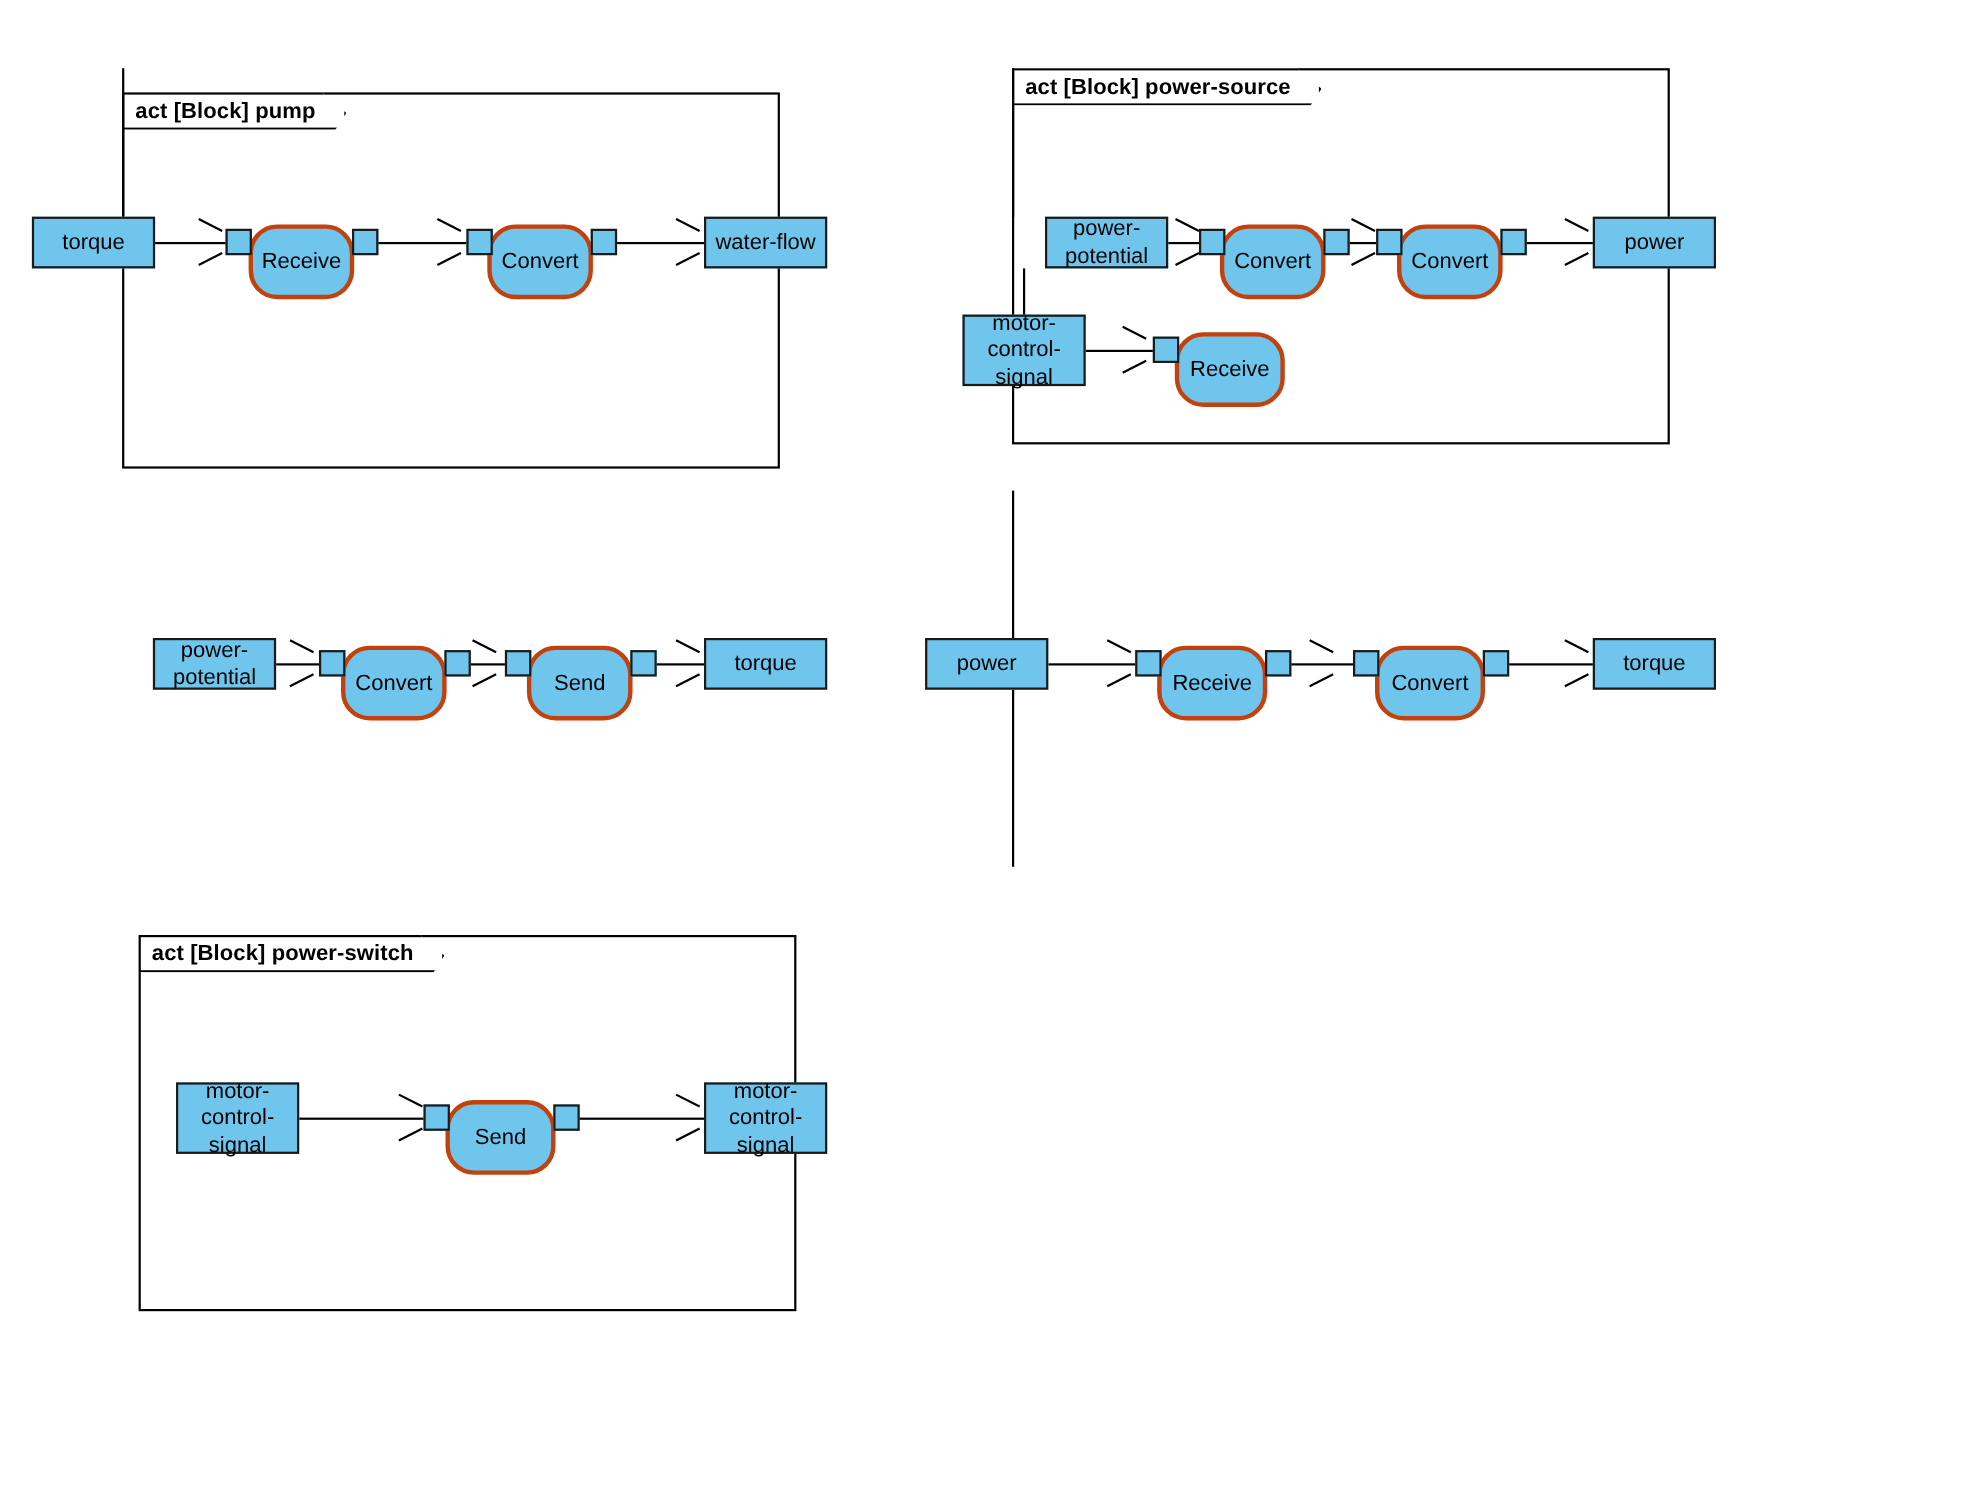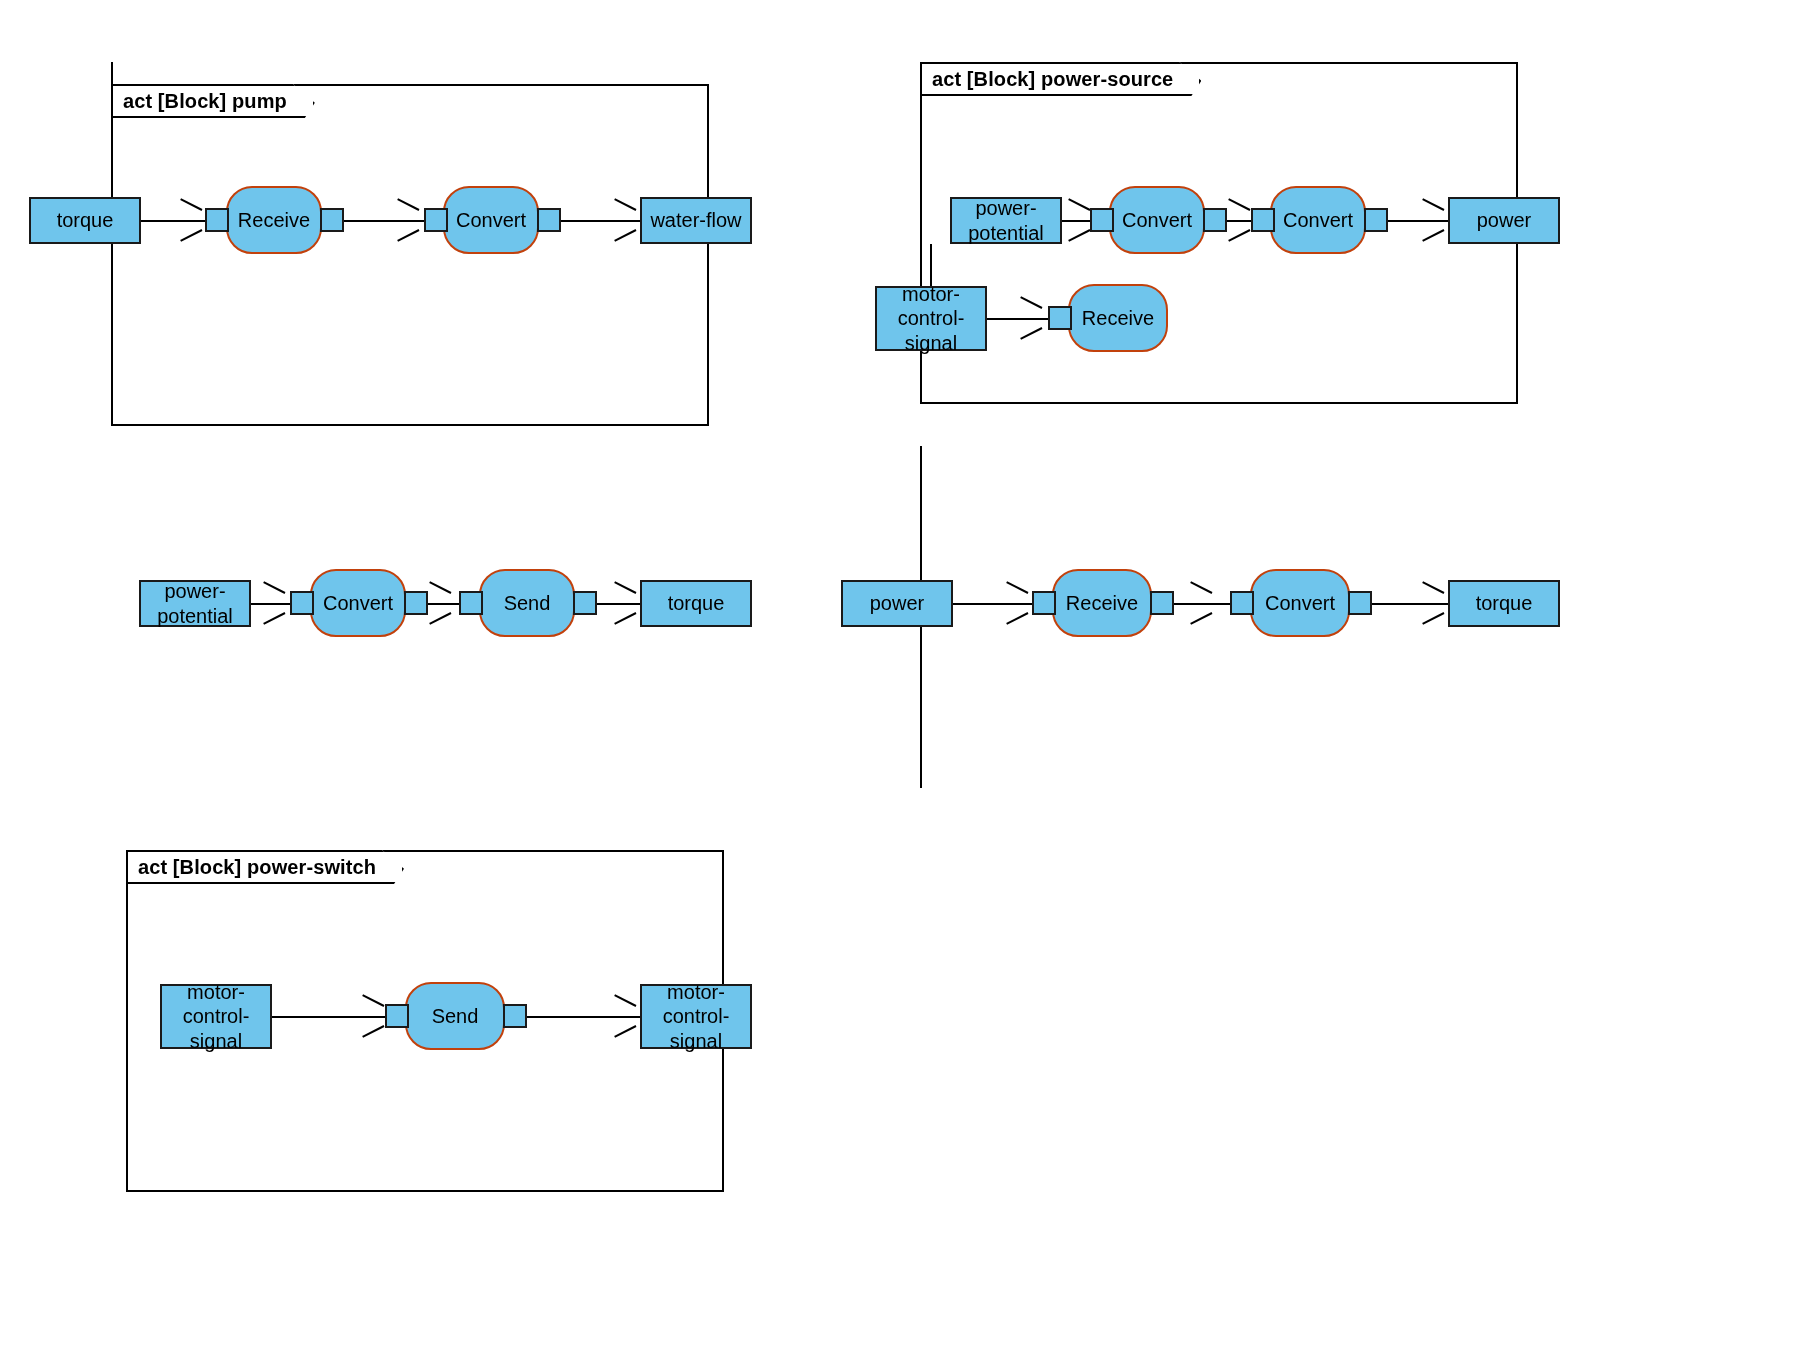--- a/index.html
+++ b/index.html
@@ -63,29 +63,30 @@
     line-height: 1.22;
     z-index: 6;
   }
   .pnode span { display: block; }
 
   
   .anode {
     position: absolute;
     box-sizing: border-box;
     background: #6FC5EC;
-    border: 2px solid #c2410c;
+    border: 4px solid #c2410c;
     border-radius: 26px;
     display: flex;
     align-items: center;
     justify-content: center;
     text-align: center;
     font-size: 20px;
     color: #000000;
     z-index: 6;
+    margin-top: 18px;
   }
 
   
   .pin {
     position: absolute;
     box-sizing: border-box;
     width: 24px;
     height: 24px;
     background: #6FC5EC;
     border: 2px solid #1A1A1A;

